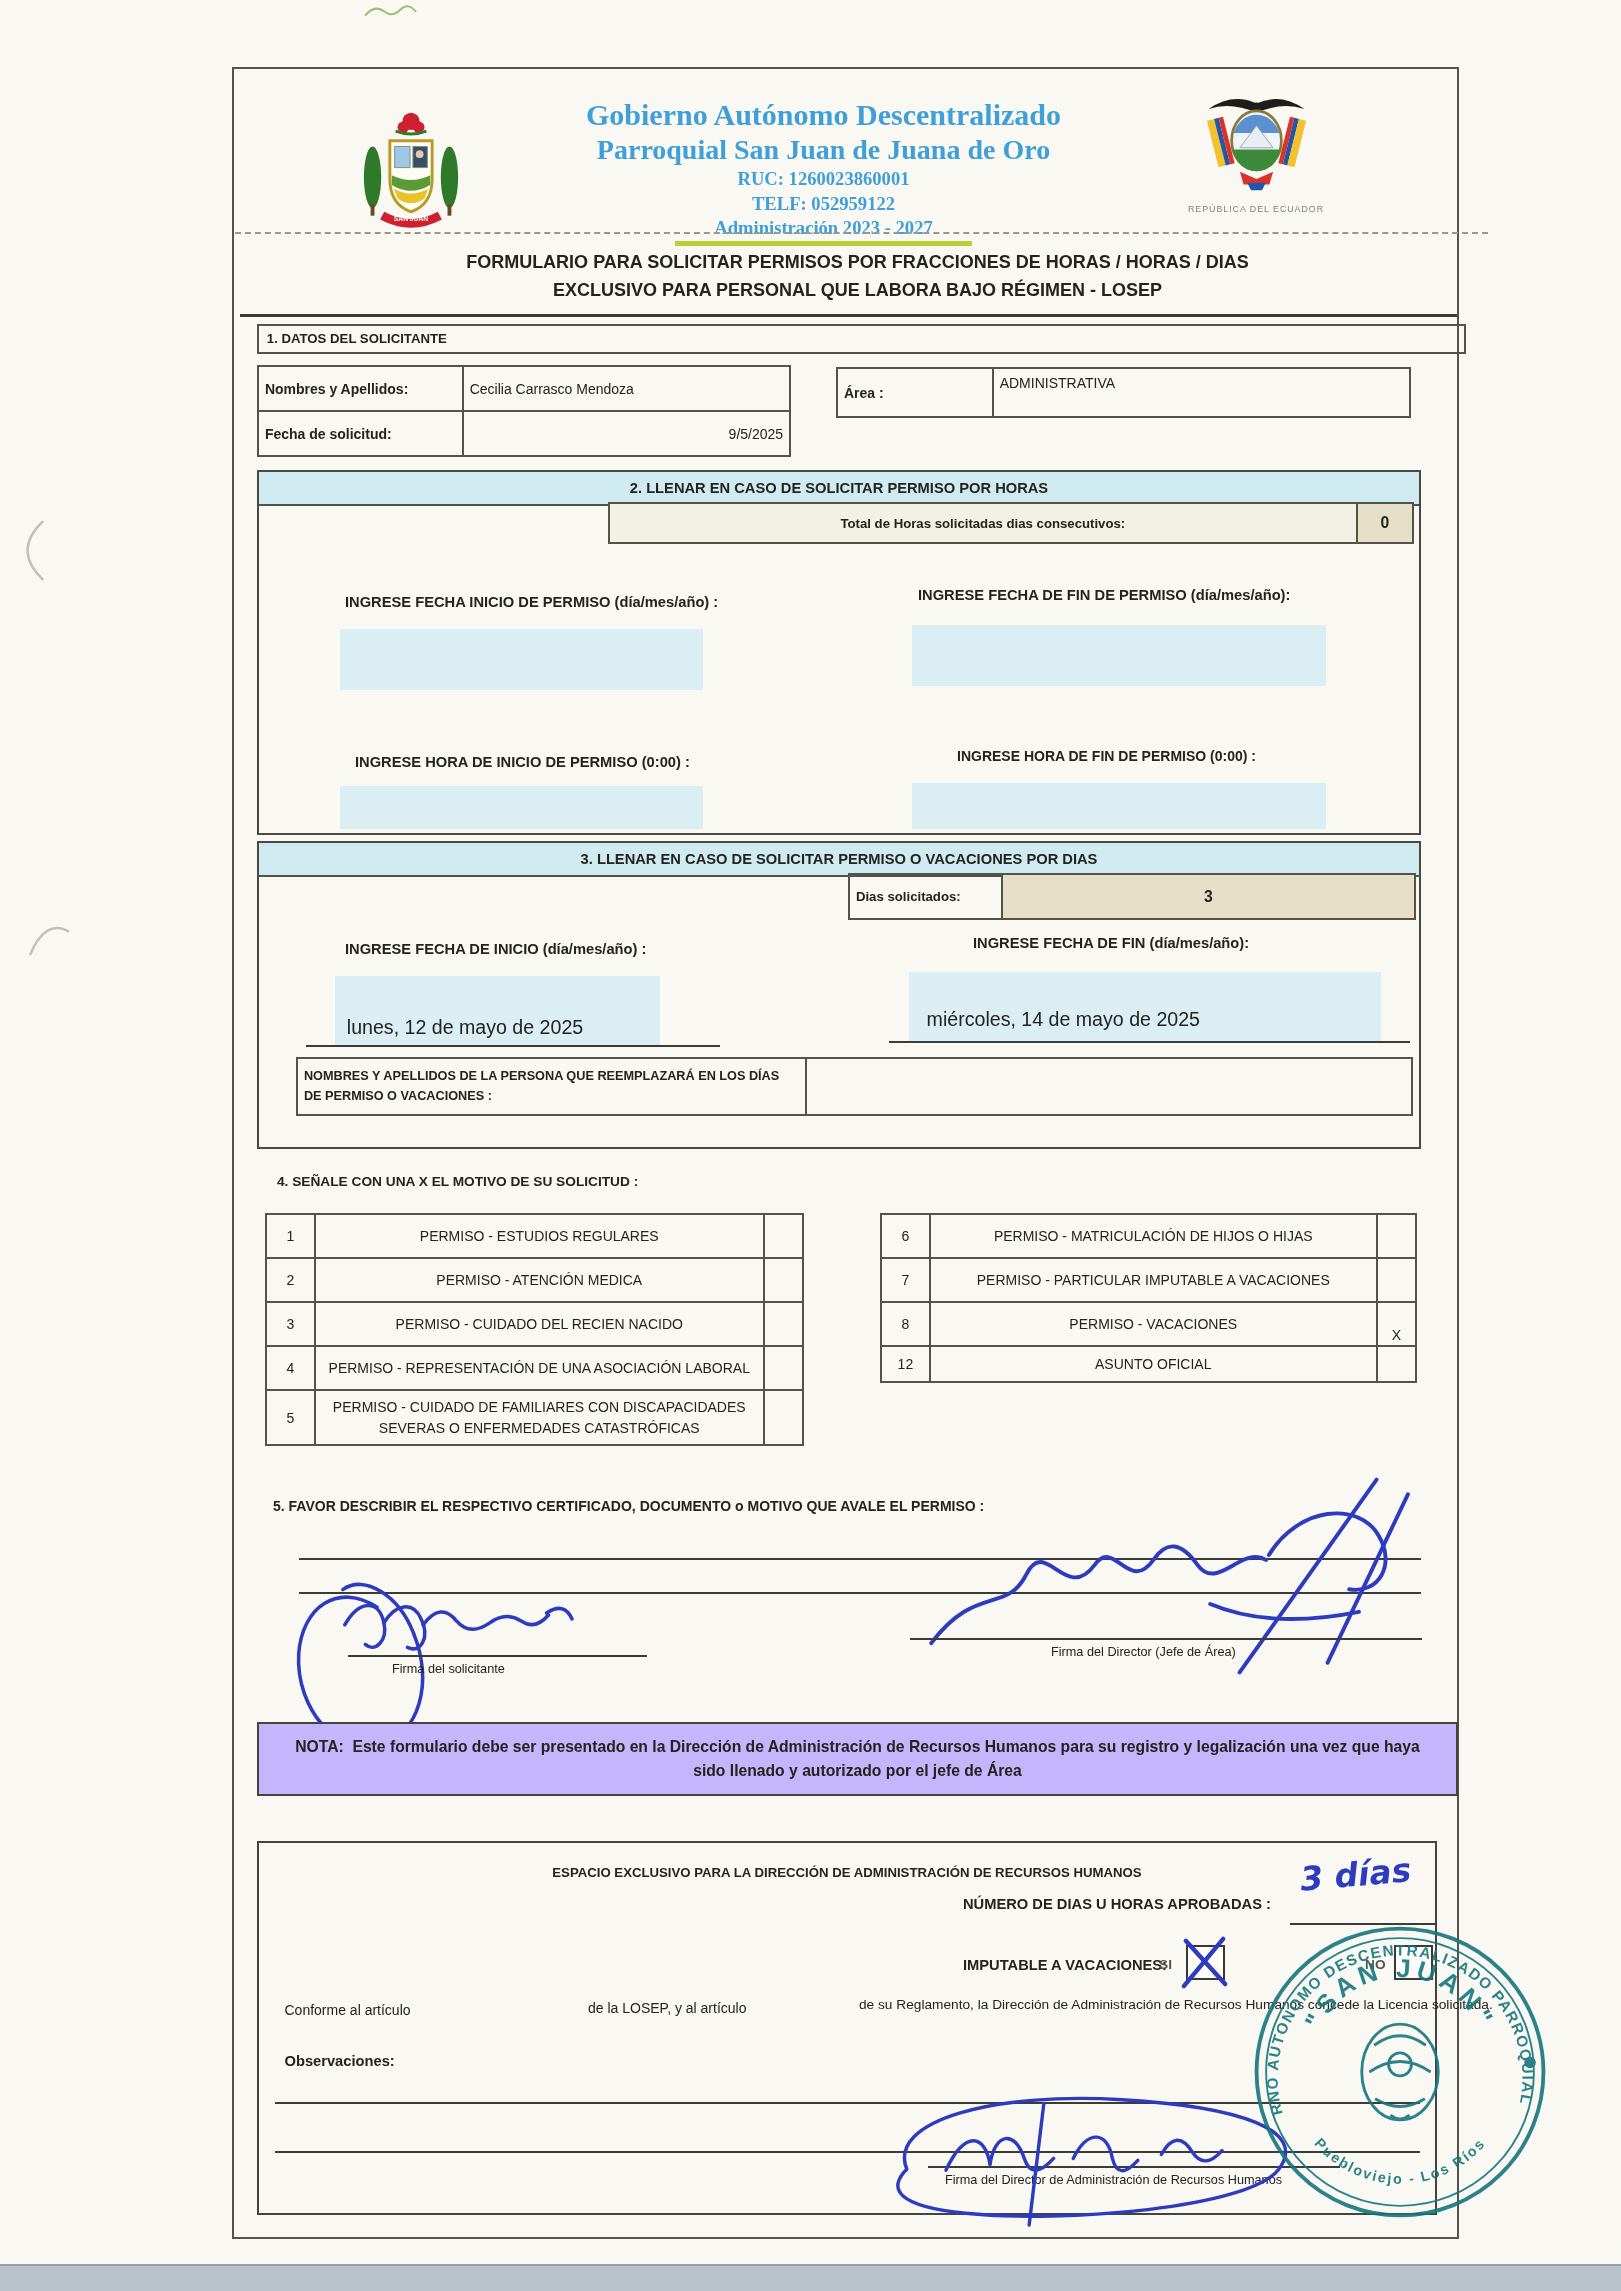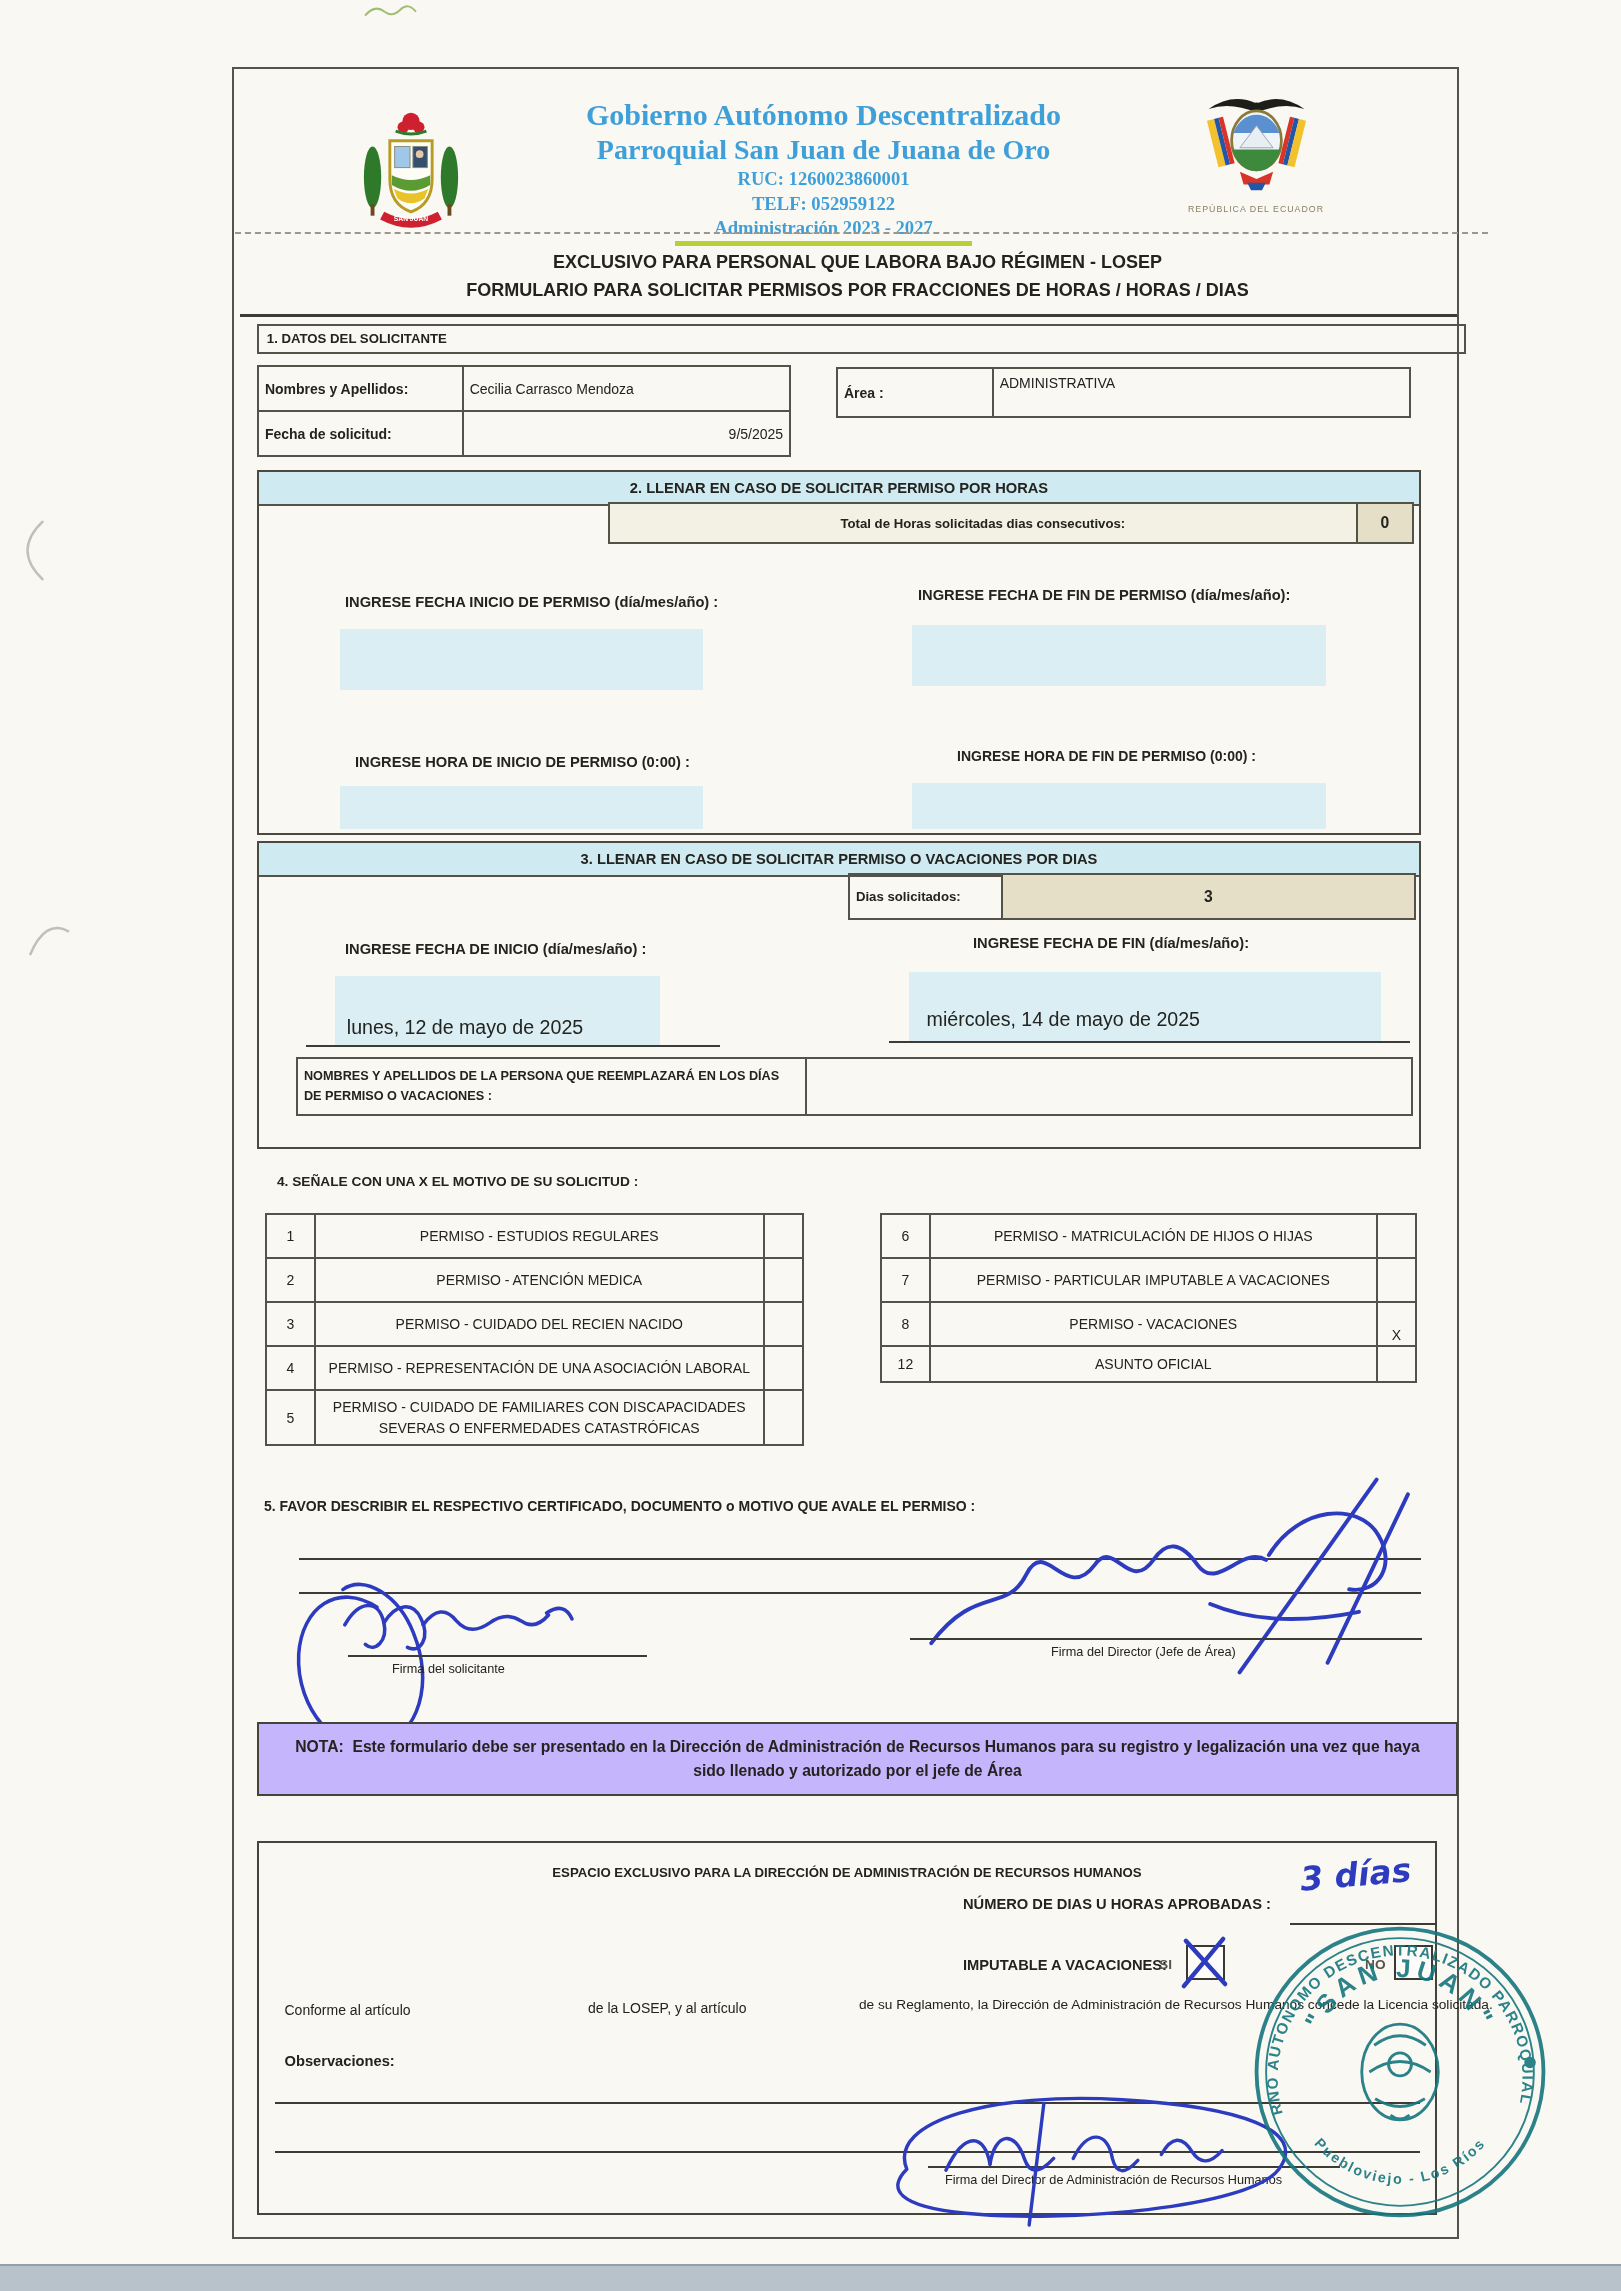--- a/index.html
+++ b/index.html
@@ -74,22 +74,22 @@
   <polygon points="52,62 70,38 88,62" fill="#e9eef2" stroke="#9aa4ac"></polygon>
   <path d="M 44,64 h 52 a 27,32 0 0 1 -52,0 Z" fill="#3e8a3c"></path>
   <path d="M 52,88 L 70,96 L 88,88 L 84,102 L 56,102 Z" fill="#d8342a"></path>
   <path d="M 60,100 h 20 l -4,8 h -12 Z" fill="#2456a8"></path>
 </svg>
 <div class="abs ctr" style="left:1162px;top:204px;width:188px;font-size:8.8px;letter-spacing:1px;color:#8a7f63;">REPÚBLICA DEL ECUADOR</div>
 
 <div class="abs" style="left:235px;top:232px;width:1253px;border-top:2px dashed #9b978c;"></div>
 
 <div class="abs ctr" style="left:257px;top:249px;width:1201px;">
+  <div class="b" style="font-size:18px;line-height:1.55;">FORMULARIO PARA SOLICITAR PERMISOS  POR FRACCIONES DE HORAS / HORAS / DIAS</div>
   <div class="b" style="font-size:18px;line-height:1.55;">EXCLUSIVO PARA PERSONAL QUE LABORA BAJO RÉGIMEN - LOSEP</div>
-  <div class="b" style="font-size:18px;line-height:1.55;">FORMULARIO PARA SOLICITAR PERMISOS  POR FRACCIONES DE HORAS / HORAS / DIAS</div>
 </div>
 
 <div class="abs ln" style="left:240px;top:314px;width:1217px;height:2.9px;"></div>
 
 <div class="abs" style="left:257px;top:324px;width:1197px;height:25.5px;border:2px solid #54534a;
             font-size:13.2px;font-weight:bold;line-height:25.5px;padding-left:7.8px;">
   <span>1. DATOS DEL SOLICITANTE</span>
 </div>
 
 <table class="frm abs" style="left:257px;top:365px;width:534px;">
@@ -226,21 +226,21 @@
     <td style="text-align:center;vertical-align:bottom;">X</td>
   </tr>
   <tr style="height:36px;">
     <td class="ctr">12</td>
     <td class="ctr">ASUNTO OFICIAL</td>
     <td class="ctr"></td>
   </tr>
 </tbody>
   </table>
 
-<div class="abs b" style="left:264px;top:1498px;font-size:14px;">5. FAVOR DESCRIBIR EL RESPECTIVO CERTIFICADO, DOCUMENTO o MOTIVO QUE AVALE EL PERMISO :</div>
+<div class="abs b" style="left:273px;top:1498px;font-size:14px;">5. FAVOR DESCRIBIR EL RESPECTIVO CERTIFICADO, DOCUMENTO o MOTIVO QUE AVALE EL PERMISO :</div>
 <div class="abs ln" style="left:299px;top:1558px;width:1122px;"></div>
 <div class="abs ln" style="left:299px;top:1592px;width:1122px;"></div>
 
 <svg class="abs" style="left:284px;top:1517px;" width="338" height="247" viewBox="0 0 345 252">
   <g class="sig" stroke-width="3.6">
     <path d="M 95,92 C 55,66 18,92 15,140 C 12,196 55,244 95,234 C 140,222 152,168 132,118 C 117,80 82,58 60,74"></path>
     <path d="M 62,110 C 77,84 97,84 102,108 C 106,126 93,139 83,130"></path>
     <path d="M 102,108 C 114,88 132,86 140,104 C 149,122 140,140 126,133"></path>
     <path d="M 142,110 q 18,-24 34,-4 q 14,16 34,2 q 16,-12 32,-2 q 14,10 28,-6"></path>
     <path d="M 268,98 q 18,-12 26,6"></path>

